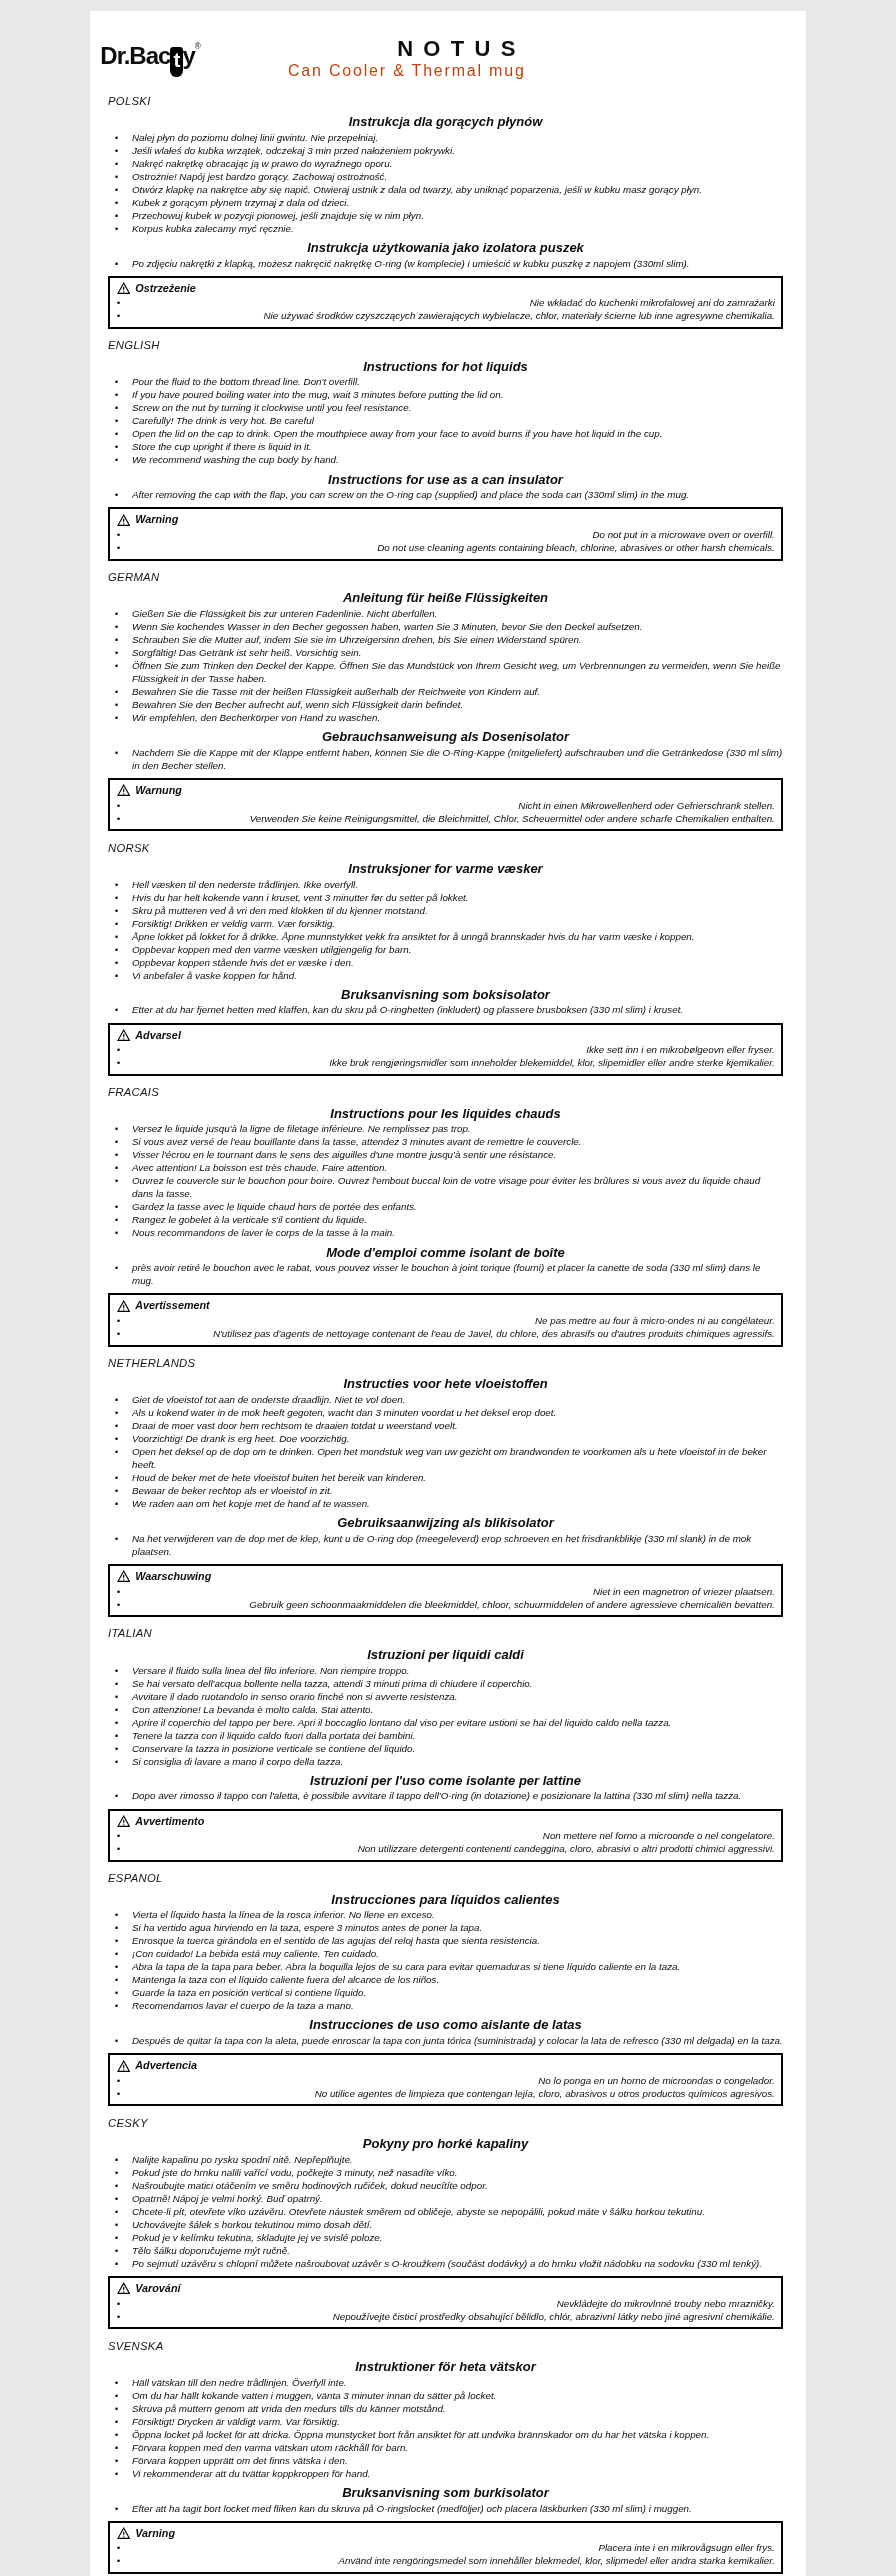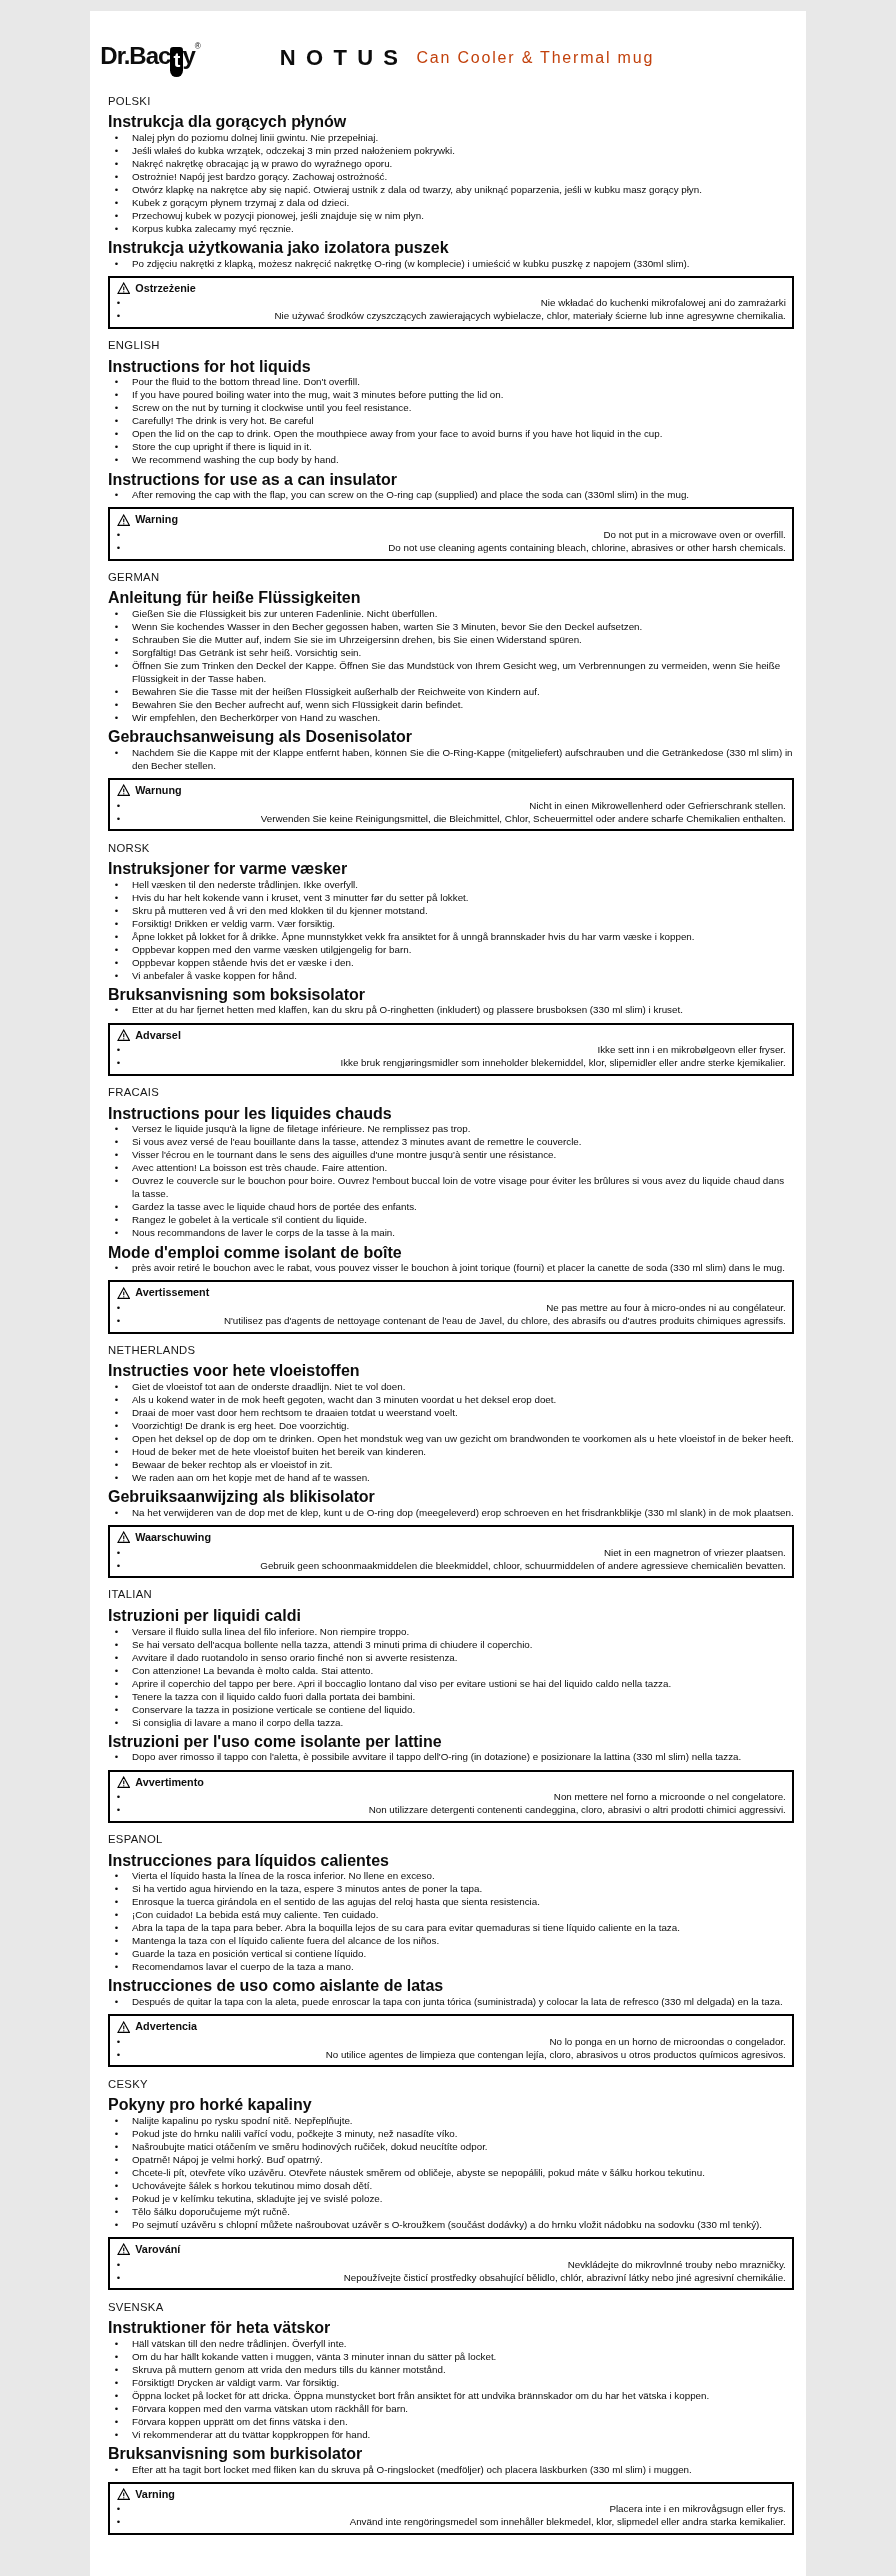--- a/index.html
+++ b/index.html
@@ -6,21 +6,21 @@
   .page {
     position: relative;
     width: 716px;
     height: 2576px;
     background: #ffffff;
     font-family: "Liberation Sans", sans-serif;
     color: #0d0d0d;
     overflow: hidden;
     margin: 11px auto;
   }
-  .content { padding: 0 12px 0 18px; }
+  .content { padding: 0 23px 0 18px; font-style: italic; }
 
   
   .doc-header {
     display: flex;
     align-items: center;
     padding: 30px 0 0 10.3px;
     height: 34px;
   }
   .brand {
     font-weight: 800;
@@ -34,32 +34,32 @@
     color: #fff;
     font-weight: 800;
     font-size: 20.6px;
     line-height: 1;
     padding: 3.1px 3.6px 6.2px 3.6px;
     border-radius: 4.1px 4.1px 8.2px 8.2px;
     transform: translateY(3.1px);
     margin: 0 -0.5px;
   }
   .reg { font-size: 8.2px; font-weight: 400; vertical-align: top; }
-  .product-line { margin-left: 80px; white-space: nowrap; display:flex; align-items:center; }
+  .product-line { margin-left: 80px; white-space: nowrap; display:flex; align-items:flex-end;flex-direction:column; }
   .product-name { font-size: 22px; font-weight: 700; letter-spacing: 10.3px; }
   .product-subtitle { font-size: 16px; font-weight: 400; letter-spacing: 1.8px; margin-left: 8.2px; color:#c2410c; }
 
   
   .mug-illu { position: absolute; left: 774px; top: 13.4px; }
 
   
   .sections { margin-top: 19.6px; }
   .lang-section { margin-bottom: 10.3px; }
   .lang-label { font-size: 11.3px; font-weight: 400; letter-spacing: 0.3px; margin: 0 0 7.2px 0; line-height: 13.4px; color:#161616; }
-  .sec-title { font-size: 16px; font-weight: 700; margin: 0 0 2.6px 0; line-height: 13px; }
+  .sec-title { font-size: 13px; font-weight: 700; margin: 0 0 2.6px 0; line-height: 13px; text-align: center; }
   .can-title { margin-top: 6.2px; }
   ul.inst { margin: 0; padding: 0; }
   li.inst-item {
     list-style: none;
     position: relative;
     padding-left: 24px;
     font-size: 9.8px;
     line-height: 13px;
     max-width: 793px;
   }

